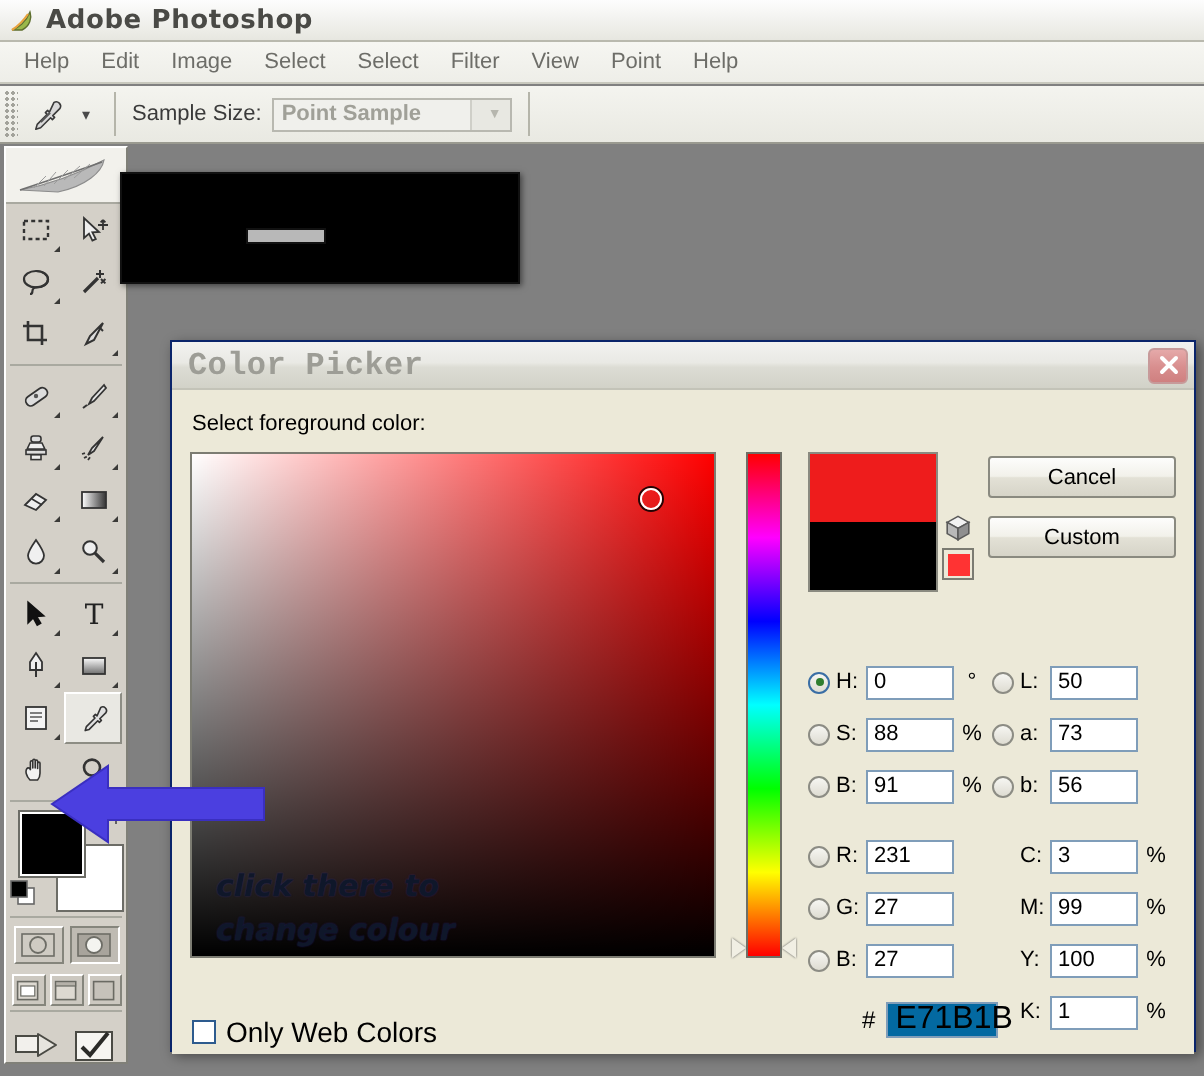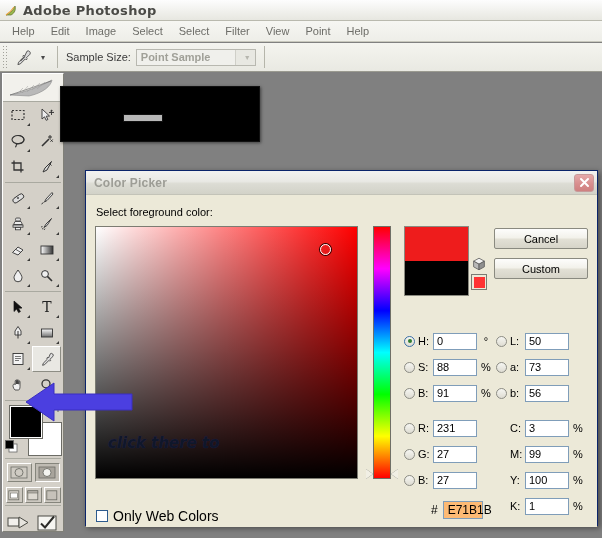--- a/index.html
+++ b/index.html
@@ -182,22 +182,22 @@
     background:#ece9d8;border:1px solid #0a246a;box-sizing:border-box;
     box-shadow:2px 2px 6px rgba(0,0,0,.45);
   }
   .dlg-title{
     height:24px;width:100%;box-sizing:border-box;
     background:linear-gradient(to bottom,#f2f2f0 0%,#e9e9e4 45%,#dcdcd4 55%,#d2d2c8 100%);
     border-bottom:1px solid #c3c3b8;
     display:flex;align-items:center;padding:0 3px 0 8px;
   }
   .dlg-title .caption{
-    font-size:12px;font-weight:bold;color:#9d9d96;letter-spacing:.2px;
-    font-family:Liberation Sans, sans-serif;
+    font-size:16px;font-weight:bold;color:#9d9d96;letter-spacing:.2px;
+    font-family:Liberation Mono, monospace;
   }
   .dlg-close{
     margin-left:auto;width:20px;height:18px;border-radius:3px;
     background:linear-gradient(to bottom,#e5a9a9 0%,#d88e8e 55%,#cf8080 100%);
     border:1px solid #c79a9a;box-sizing:border-box;
     display:flex;align-items:center;justify-content:center;position:relative;
   }
   .dlg-close svg{display:block;}
   .dlg-body{position:relative;width:100%;height:332px;background:#ece9d8;}
 
@@ -283,22 +283,22 @@
     display:flex;align-items:center;padding-left:3px;
     font-family:"Liberation Sans", sans-serif;
   }
   .funit{width:14px;font-size:11px;color:#000;text-align:center;flex:none;margin-left:2px;}
   .colL{display:flex;align-items:center;width:92px;flex:none;}
   .colR{display:flex;align-items:center;}
 
   .hex-row{position:absolute;left:345px;top:306px;display:flex;align-items:center;}
   .hex-hash{font-size:12px;margin-right:5px;}
   .hex-box{
-    width:40px;height:18px;background:#fdba74;border:1px solid #7f9db9;box-sizing:border-box;
-    font-size:12px;display:flex;align-items:center;padding-left:4px;
+    width:56px;height:18px;background:#0369a1;border:1px solid #7f9db9;box-sizing:border-box;
+    font-size:16px;display:flex;align-items:center;padding-left:4px;
     font-family:"Liberation Sans", sans-serif;
   }
 
   
   .owc{position:absolute;left:10px;top:313px;display:flex;align-items:center;}
   .cbox{
     width:12px;height:12px;background:#fff;border:1px solid #2d5b8e;
     box-sizing:border-box;margin-right:5px;flex:none;
   }
   .owc span{font-size:14px;}
@@ -635,20 +635,21 @@
 
       <div class="dlg-label">Select foreground color:</div>
 
       <div class="sbfield">
         <div class="layer sb-base"></div>
         <div class="layer sb-white"></div>
         <div class="layer sb-black"></div>
         <div class="sb-marker" id="sbMarker" style="left: calc(88% - 5.5px); top: calc(9% - 5.5px);"></div>
         <div class="annot" style="color: #0f172a;">
           <div>click there to</div>
+          <div>change colour</div>
         </div>
       </div>
 
       <div class="hue-wrap">
         <div class="hue-bar"></div>
         <span class="hue-arrow left" id="hueL" style="top: calc(100% - 10px);"></span>
         <span class="hue-arrow right" id="hueR" style="top: calc(100% - 10px);"></span>
       </div>
 
       <div class="preview">

